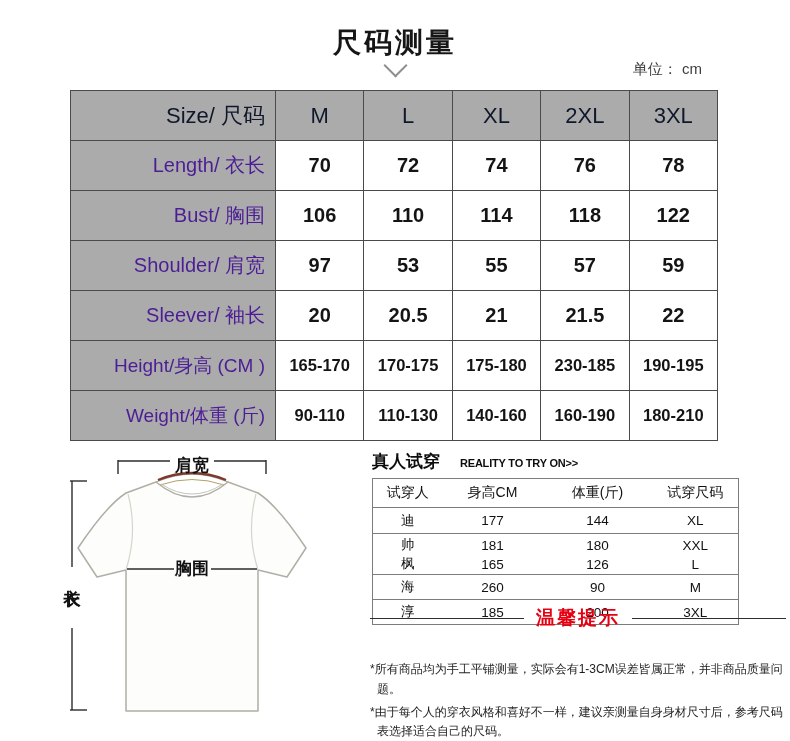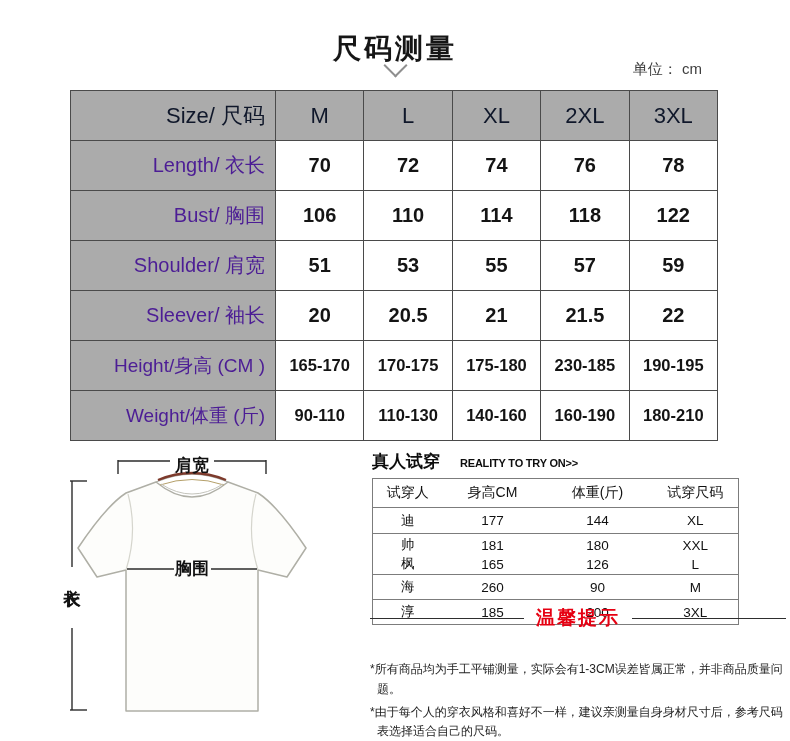--- a/index.html
+++ b/index.html
@@ -4,21 +4,21 @@
 <style>
   html,body{margin:0;padding:0;background:#fff;}
   body{
     width:790px;height:741px;position:relative;overflow:hidden;
     font-family:"Liberation Sans","DejaVu Sans",sans-serif;
     -webkit-font-smoothing:antialiased;
   }
   
   .page-title{
     position:absolute;top:24px;left:0;width:100%;text-align:center;
-    font-size:28px;font-weight:bold;color:#161616;letter-spacing:3px;margin-top:6px;
+    font-size:28px;font-weight:bold;color:#161616;letter-spacing:3px;
   }
   .chevron{
     position:absolute;top:57px;left:50%;margin-left:-8px;width:15px;height:15px;
     border-left:2px solid #8f8f8f;border-bottom:2px solid #8f8f8f;
     transform:rotate(-45deg);
   }
   .unit-label{position:absolute;top:60px;right:88px;font-size:15px;color:#3e3e3e;}
 
   
   table.size{
@@ -108,21 +108,21 @@
   <tr>
     <td class="lab">Bust/ 胸围</td>
     <td class="val">106</td>
     <td class="val">110</td>
     <td class="val">114</td>
     <td class="val">118</td>
     <td class="val">122</td>
   </tr>
   <tr>
     <td class="lab">Shoulder/ 肩宽</td>
-    <td class="val">51</td>
+    <td class="val">97</td>
     <td class="val">53</td>
     <td class="val">55</td>
     <td class="val">57</td>
     <td class="val">59</td>
   </tr>
   <tr>
     <td class="lab">Sleever/ 袖长</td>
     <td class="val">20</td>
     <td class="val">20.5</td>
     <td class="val">21</td>

